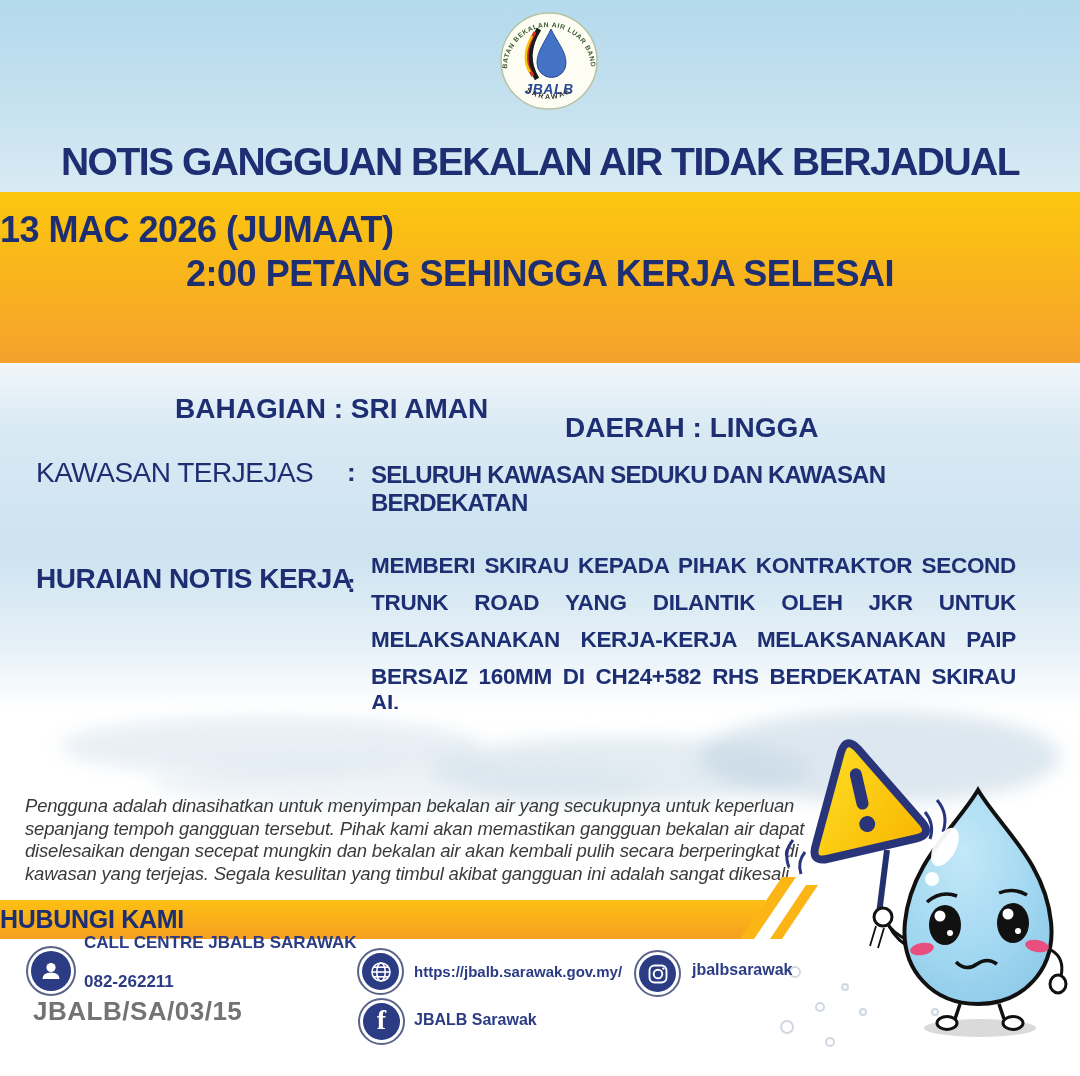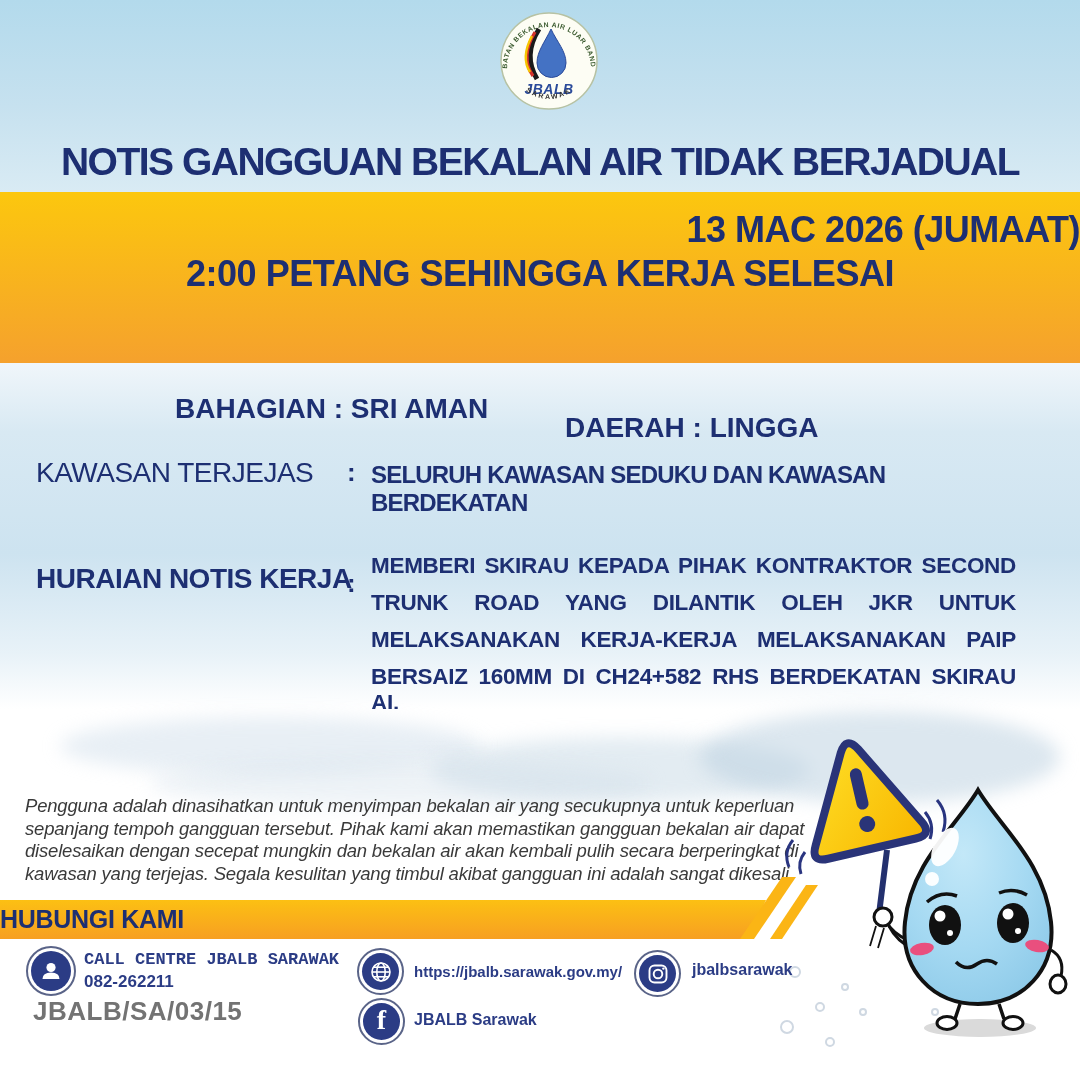--- a/index.html
+++ b/index.html
@@ -16,21 +16,21 @@
   .logo-wrap { position:absolute; left:487px; top:5px; width:124px; height:112px; }
   .main-title {
     position:absolute; left:0; top:126px; width:1080px; text-align:center;
     font-size:39px; font-weight:bold; color:#1d2f72; letter-spacing:-1.5px;margin-top:14px;
   }
   
   .date-band {
     position:absolute; left:0; top:192px; width:1080px; height:171px;
     background:linear-gradient(180deg,#fcc70e 0%, #f5a12d 100%);
   }
-  .date-line { margin-top:17px; text-align:right; font-size:36px; font-weight:bold; color:#1d2f72; letter-spacing:-0.5px;}
+  .date-line { margin-top:17px; text-align:left; font-size:36px; font-weight:bold; color:#1d2f72; letter-spacing:-0.5px;}
   .time-line { margin-top:2px; text-align:center; font-size:36px; font-weight:bold; color:#1d2f72; letter-spacing:-0.5px;}
   
   .info-section {
     position:absolute; left:0; top:363px; width:1080px; height:346px;
     background:linear-gradient(180deg,#f0f6fa 0%, #d8e9f3 20%, #cde3f0 55%, #e8f2f8 84%, #ffffff 100%);
     color:#1d2f72;
   }
   .bah { position:absolute; left:175px; top:30px; font-size:28px; font-weight:bold; }
   .dae { position:absolute; left:565px; top:27px; font-size:28px; font-weight:bold;margin-top:22px; }
   .kaw-label { position:absolute; left:36px; top:94px; font-size:28px; font-weight:normal; letter-spacing:-0.5px;}
@@ -69,21 +69,21 @@
     padding:3px; background:transparent; z-index:5;
   }
   .icon-inner {
     width:100%; height:100%; background:#2b3c85; border-radius:50%;
     display:flex; align-items:center; justify-content:center; color:#fff;
   }
   .ic-call { left:26px;  top:237px; width:50px; height:50px; }
   .ic-web  { left:357px; top:239px; width:47px; height:47px; }
   .ic-ig   { left:634px; top:241px; width:47px; height:47px; }
   .ic-fb   { left:358px; top:289px; width:47px; height:47px; }
-  .txt-call1 { position:absolute; left:84px;  top:241px; font-size:17px; font-weight:bold;font-family:Liberation Mono, monospace; }
+  .txt-call1 { position:absolute; left:84px;  top:224px; font-size:17px; font-weight:bold; }
   .txt-call2 { position:absolute; left:84px;  top:263px; font-size:17px; font-weight:bold; }
   .txt-web   { position:absolute; left:414px; top:254px; font-size:15px; font-weight:bold; }
   .txt-ig    { position:absolute; left:692px; top:252px; font-size:16px; font-weight:bold; }
   .txt-fb    { position:absolute; left:414px; top:302px; font-size:16px; font-weight:bold; }
   .ref-no    { position:absolute; left:33px;  top:287px; font-size:26px; font-weight:bold; color:#737373; z-index:5; letter-spacing:0.5px;}
   .fb-glyph { font-size:28px; font-weight:bold; font-family:"Liberation Serif", serif; margin-top:-3px;}
 </style>
 </head>
 <body>
 

